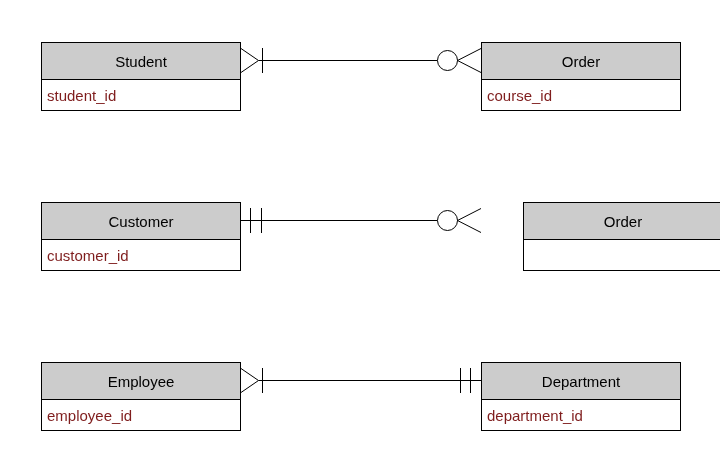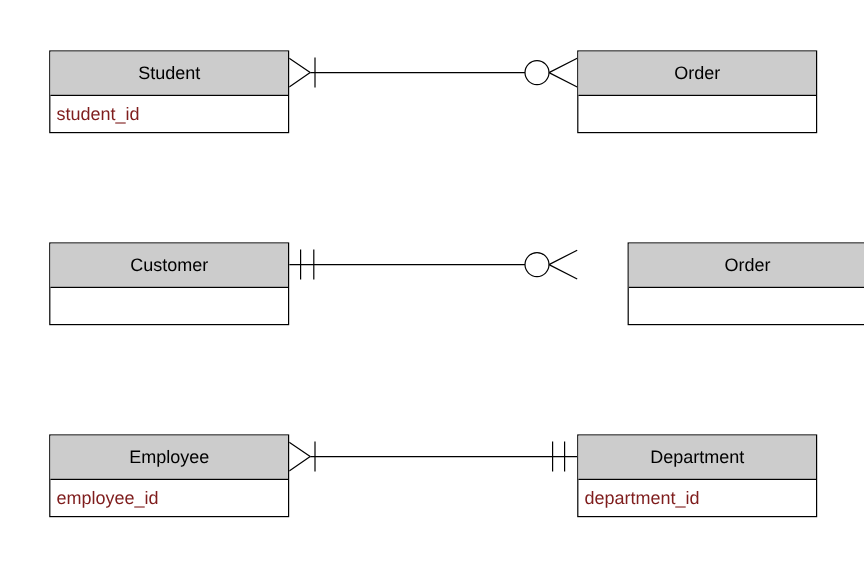--- a/index.html
+++ b/index.html
@@ -89,25 +89,31 @@
     </div>
     <div class="entity-attr">
       <span>student_id</span>
     </div>
   </div>
 
   <div class="entity" style="left:481px; top:42px;">
     <div class="entity-header">
       <span>Order</span>
     </div>
+    <div class="entity-attr">
+      <span>course_id</span>
+    </div>
   </div>
 
   <div class="entity" style="left:41px; top:202px;">
     <div class="entity-header">
       <span>Customer</span>
+    </div>
+    <div class="entity-attr">
+      <span>customer_id</span>
     </div>
   </div>
 
   <div class="entity" style="left:498px; top:202px;margin-left:25px;">
     <div class="entity-header">
       <span>Order</span>
     </div>
   </div>
 
   <div class="entity" style="left:481px; top:362px;">

